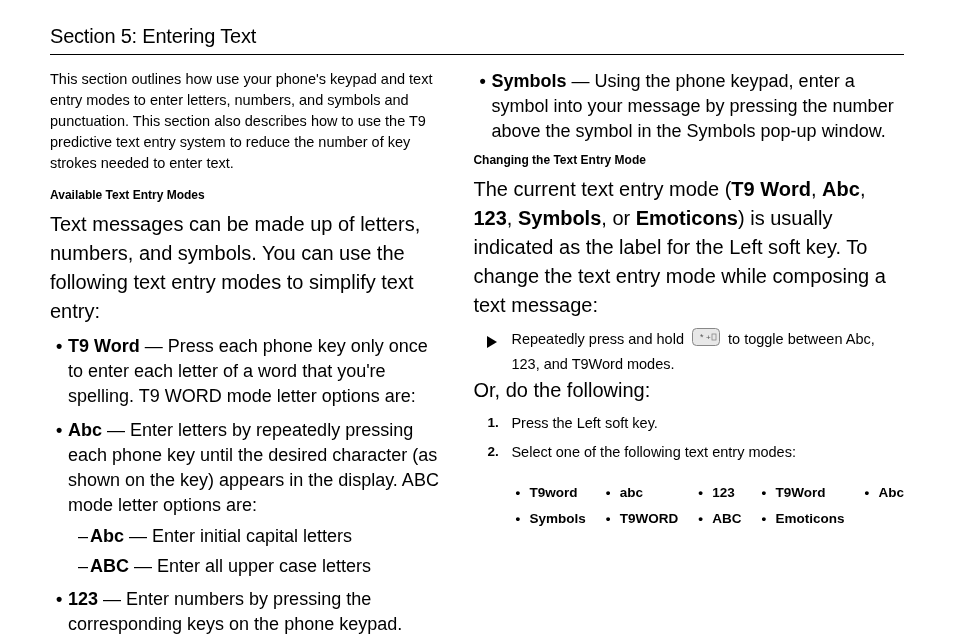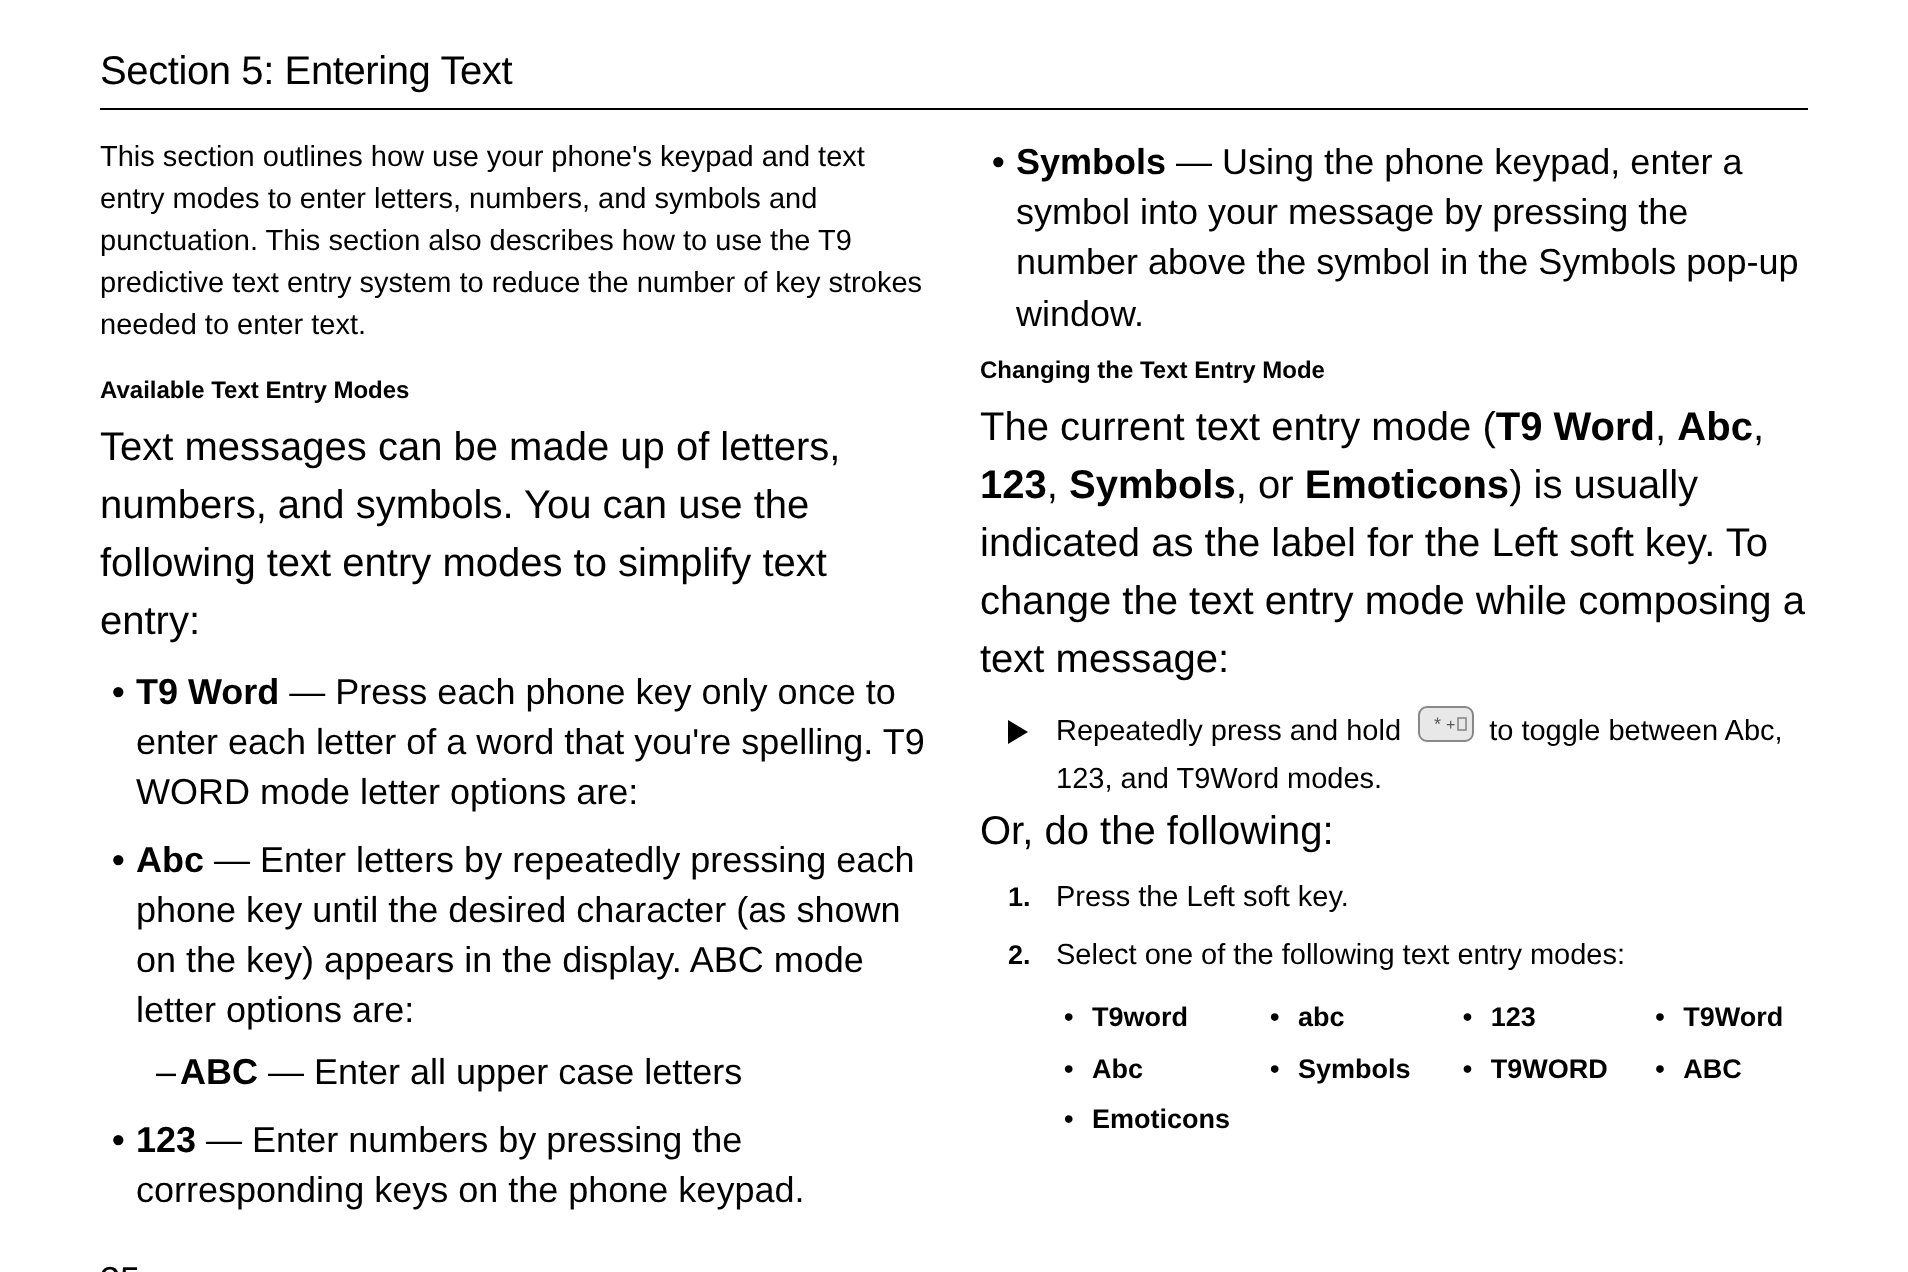--- a/index.html
+++ b/index.html
@@ -16,21 +16,21 @@
     .bullet-list > li::before { content: "•"; position: absolute; left: 0; font-weight: bold; }
     .sub-list { list-style: none; margin-top: 6px; margin-left: 10px; }
     .sub-list > li { padding-left: 12px; position: relative; margin-bottom: 4px; }
     .sub-list > li::before { content: "–"; position: absolute; left: 0; }
     .b { font-weight: bold; }
     .arrow-line { display: flex; align-items: flex-start; margin-left: 14px; font-size: 14.5px; line-height: 1.6; }
     .arrow-icon { margin-right: 14px; margin-top: 4px; flex-shrink: 0; }
     .num-list { list-style: none; margin-left: 14px; }
     .num-list > li { display: flex; margin-bottom: 8px; font-size: 14.5px; line-height: 1.45; }
     .num-list .num { font-weight: bold; width: 24px; flex-shrink: 0; font-size: 13.5px; }
-    .mode-grid { display: grid; grid-template-columns: repeat(4, 1fr); column-gap: 20px; row-gap: 6px; margin-top: 10px; margin-left: 4px; }
+    .mode-grid { display: grid; grid-template-columns: repeat(5, 1fr); column-gap: 20px; row-gap: 6px; margin-top: 20px; margin-left: 4px; }
     .mode-grid .mi { font-size: 13.5px; font-weight: bold; padding-left: 14px; position: relative; }
     .mode-grid .mi::before { content: "•"; position: absolute; left: 0; }
     .key-icon { display: inline-block; vertical-align: middle; margin: 0 4px; }
     .page-num { font-size: 18px; margin-top: 14px; }
   </style>
 </head>
 <body>
 
 <div class="section-title">Section 5: Entering Text</div>
 <hr class="hr">
@@ -40,20 +40,21 @@
     <p class="intro">This section outlines how use your phone's keypad and text entry modes to enter letters, numbers, and symbols and punctuation. This section also describes how to use the T9 predictive text entry system to reduce the number of key strokes needed to enter text.</p>
     <div class="subheading">Available Text Entry Modes</div>
     <p class="body-text">Text messages can be made up of letters, numbers, and symbols. You can use the following text entry modes to simplify text entry:</p>
     <ul class="bullet-list">
       <li>
         <span class="b">T9 Word</span><span> — Press each phone key only once to enter each letter of a word that you're spelling. T9 WORD mode letter options are:</span>
       </li>
       <li>
         <span class="b">Abc</span><span> — Enter letters by repeatedly pressing each phone key until the desired character (as shown on the key) appears in the display. ABC mode letter options are:</span>
         <ul class="sub-list">
+          <li><span class="b">Abc</span><span> — Enter initial capital letters</span></li>
           <li><span class="b">ABC</span><span> — Enter all upper case letters</span></li>
         </ul>
       </li>
       <li>
         <span class="b">123</span><span> — Enter numbers by pressing the corresponding keys on the phone keypad.</span>
       </li>
     </ul>
   </div>
 
   <div class="col">

